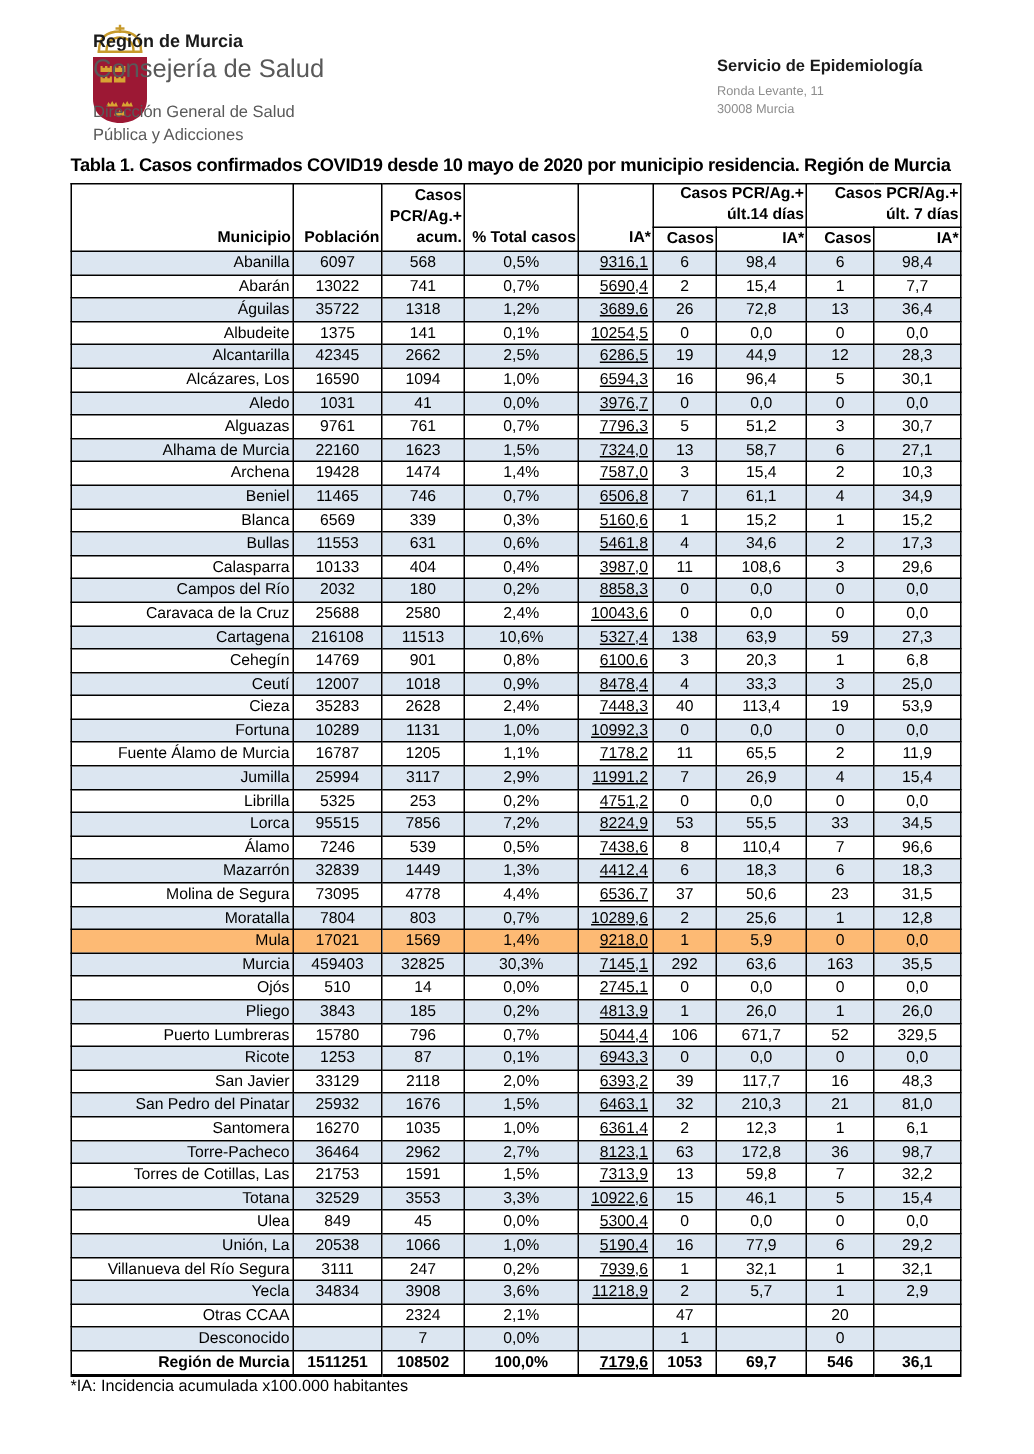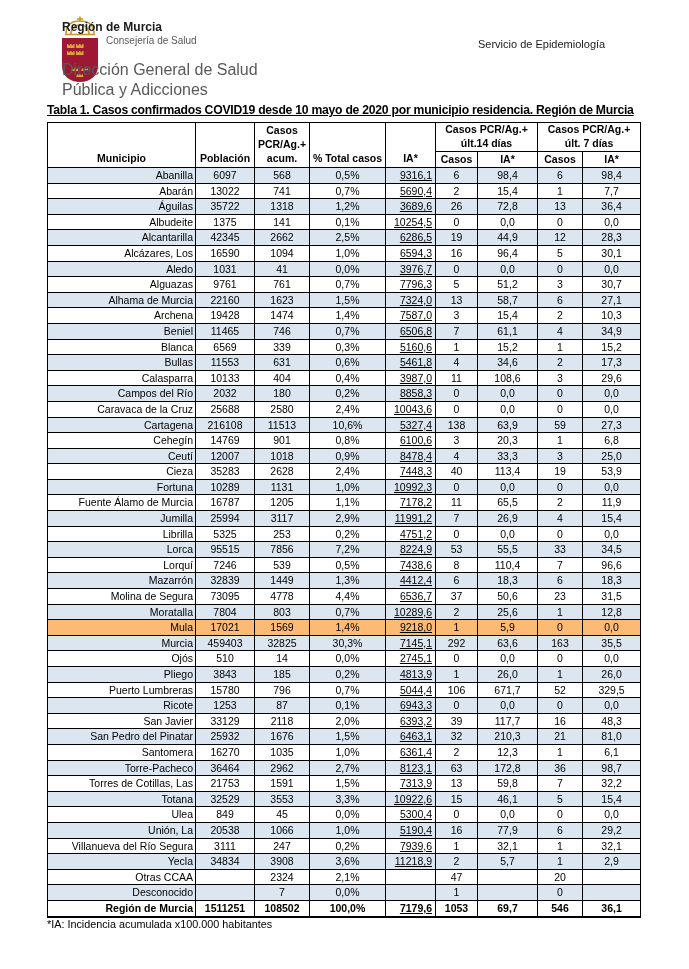--- a/index.html
+++ b/index.html
@@ -11,44 +11,43 @@
     font-family:"Liberation Sans","DejaVu Sans",sans-serif;
     color:#000;
     overflow:hidden;
   }
 
   
   .brand { position:absolute; left:58px; top:14px; display:flex; }
   .coat { width:44px; height:72px; }
   .brand-text { position:absolute; left:62px; top:20px; width:240px; }
   .brand-org  { font-size:12px; font-weight:bold; color:#1a1a1a; line-height:1.25; }
-  .brand-dept { font-size:10px; color:#595959; line-height:1.25;padding-left:44px; }
-  .brand-sub  { font-size:16px; color:#595959; line-height:1.3; margin-top:12px; white-space:pre-line; }
+  .brand-dept { font-size:17px; color:#595959; line-height:1.25; }
+  .brand-sub  { font-size:11px; color:#595959; line-height:1.3; margin-top:12px; white-space:pre-line; }
 
   .service { position:absolute; left:478px; top:38px; width:200px; }
-  .service-title { font-size:11px; font-weight:normal; color:#1a1a1a; }
+  .service-title { font-size:11px; font-weight:bold; color:#1a1a1a; }
   .service-addr  { font-size:8.5px; color:#8c8c8c; line-height:1.45; margin-top:4px; white-space:pre-line; }
 
   
   .doc-title {
     position:absolute; left:47px; top:103px; width:636px;
     font-size:12.2px; font-weight:bold; letter-spacing:-0.25px;
     white-space:nowrap;
-    text-decoration:underline;
   }
 
   
   table.covid {
     position:absolute; left:47px; top:122px;
     border-collapse:collapse; table-layout:fixed;
     width:593px; font-size:10.5px; color:#000;
   }
   .covid th, .covid td { border:1px solid #000; }
   .covid thead th {
-    font-weight:bold; text-align:center; padding:0 1px;
+    font-weight:bold; text-align:right; padding:0 1px;
     white-space:pre-line; line-height:1.32; background:#fff;margin-top:40px;
   }
   .covid thead tr.row-top th { height:29px; }
   .covid thead th.vspan { vertical-align:bottom; padding-bottom:1px; }
   .covid thead th.group { vertical-align:middle; }
   .covid thead tr.row-sub th { height:15px; line-height:15px; }
 
   .covid tbody td {
     height:14.5px; line-height:14.6px; padding:0 2px;
     text-align:center; white-space:nowrap; overflow:hidden;
@@ -98,20 +97,22 @@
   </div>
   <div class="brand-text">
     <div class="brand-org">Región de Murcia</div>
     <div class="brand-dept">Consejería de Salud</div>
     <div class="brand-sub">Dirección General de Salud
 Pública y Adicciones</div>
   </div>
 
   <div class="service">
     <div class="service-title">Servicio de Epidemiología</div>
+    <div class="service-addr">Ronda Levante, 11
+30008 Murcia</div>
   </div>
 
   <div class="doc-title">Tabla 1. Casos confirmados COVID19 desde 10 mayo de 2020 por municipio residencia. Región de Murcia</div>
 
   <table class="covid">
     <colgroup>
       <col style="width:148px">
         <col style="width:59px">
         <col style="width:55px">
       <col style="width:76px">
@@ -412,21 +413,21 @@
           <td>95515</td>
           <td>7856</td>
           <td>7,2%</td>
           <td>8224,9</td>
           <td>53</td>
           <td>55,5</td>
           <td>33</td>
           <td>34,5</td>
         </tr>
         <tr>
-          <td>Lorquí</td>
+          <td>Álamo</td>
           <td>7246</td>
           <td>539</td>
           <td>0,5%</td>
           <td>7438,6</td>
           <td>8</td>
           <td>110,4</td>
           <td>7</td>
           <td>96,6</td>
         </tr>
         <tr>

